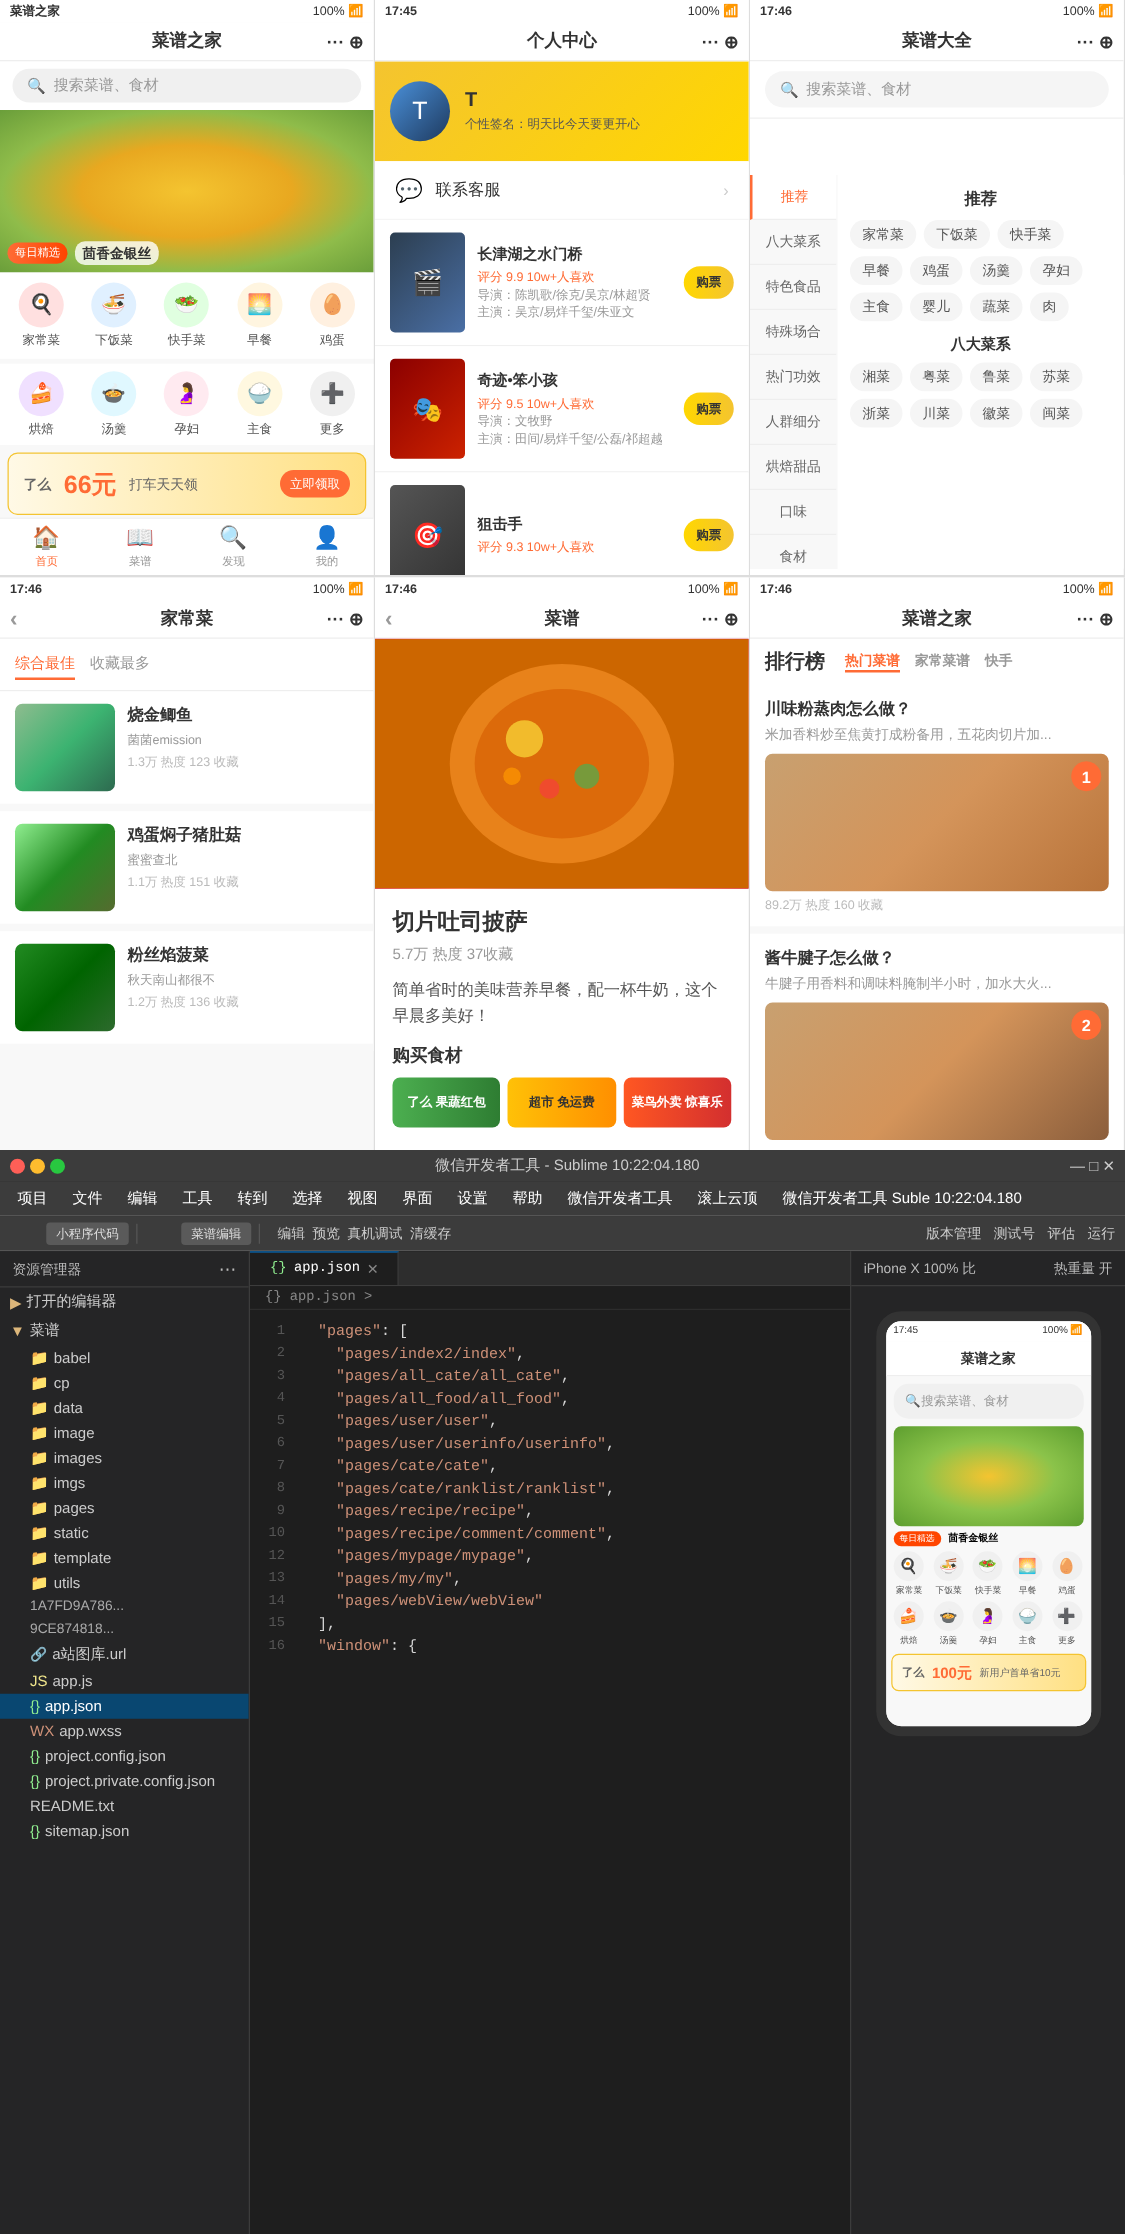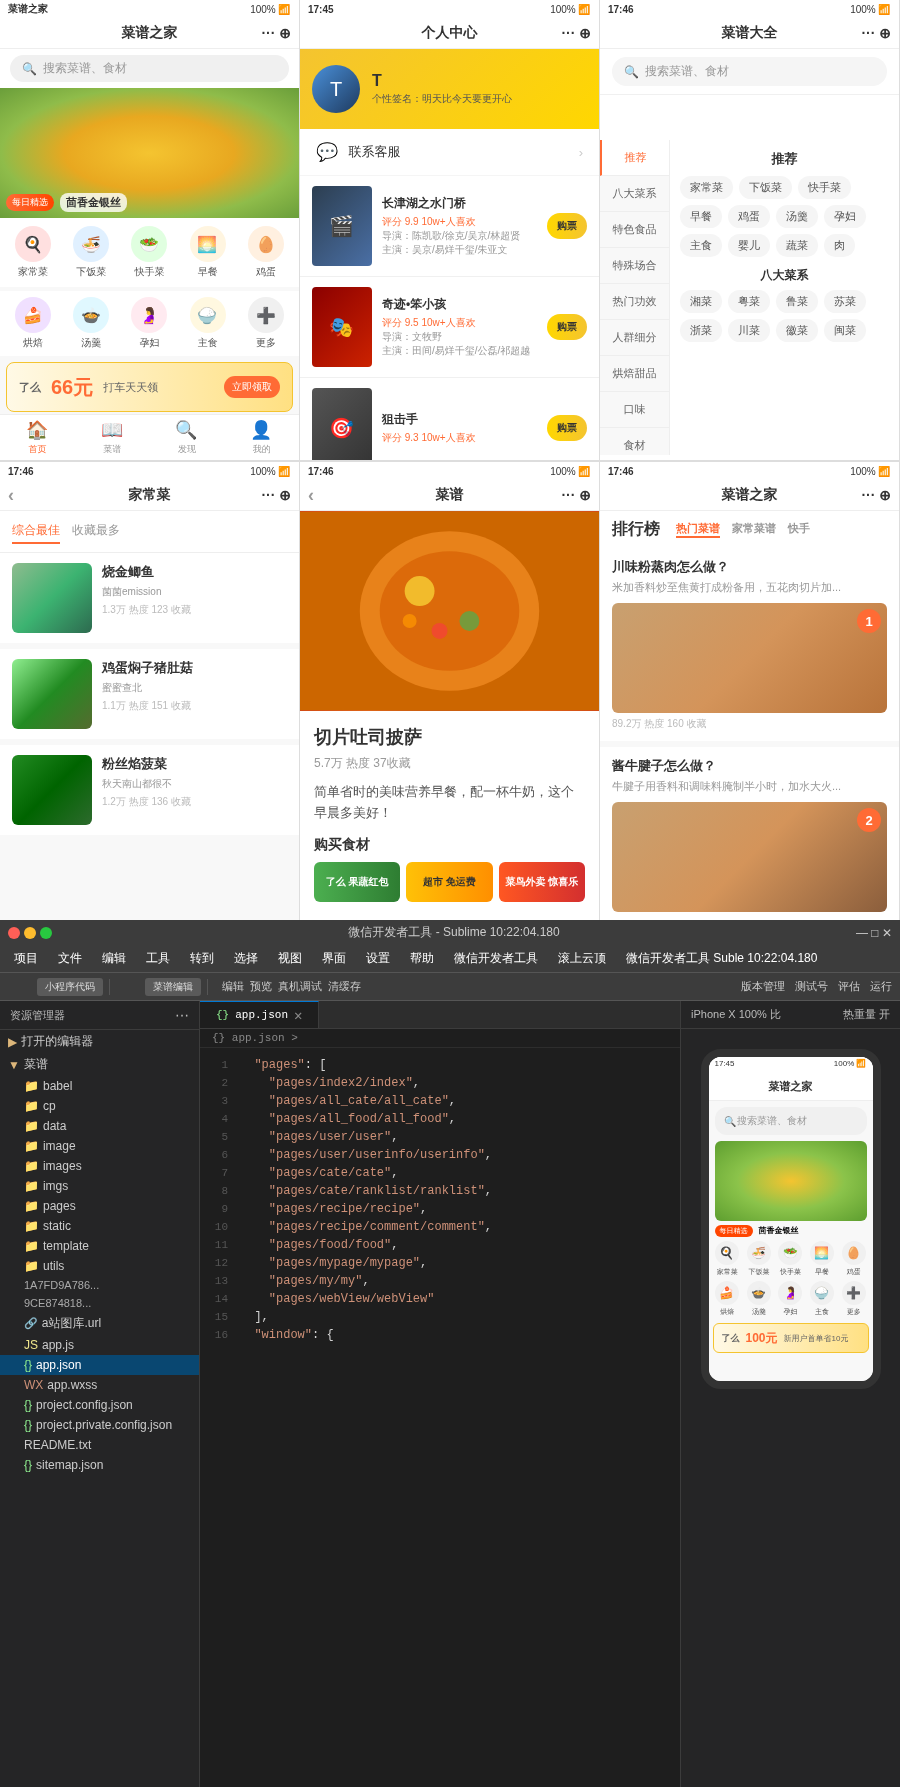--- a/index.html
+++ b/index.html
@@ -1156,24 +1156,20 @@
           <span class="line-num">8</span>
           <span class="line-code">    <span class="str">"pages/cate/ranklist/ranklist"</span><span class="punc">,</span></span>
         </div>
         <div class="code-line">
           <span class="line-num">9</span>
           <span class="line-code">    <span class="str">"pages/recipe/recipe"</span><span class="punc">,</span></span>
         </div>
         <div class="code-line">
           <span class="line-num">10</span>
           <span class="line-code">    <span class="str">"pages/recipe/comment/comment"</span><span class="punc">,</span></span>
-        </div>
-        <div class="code-line">
-          <span class="line-num">11</span>
-          <span class="line-code">    <span class="str">"pages/food/food"</span><span class="punc">,</span></span>
         </div>
         <div class="code-line">
           <span class="line-num">12</span>
           <span class="line-code">    <span class="str">"pages/mypage/mypage"</span><span class="punc">,</span></span>
         </div>
         <div class="code-line">
           <span class="line-num">13</span>
           <span class="line-code">    <span class="str">"pages/my/my"</span><span class="punc">,</span></span>
         </div>
         <div class="code-line">

